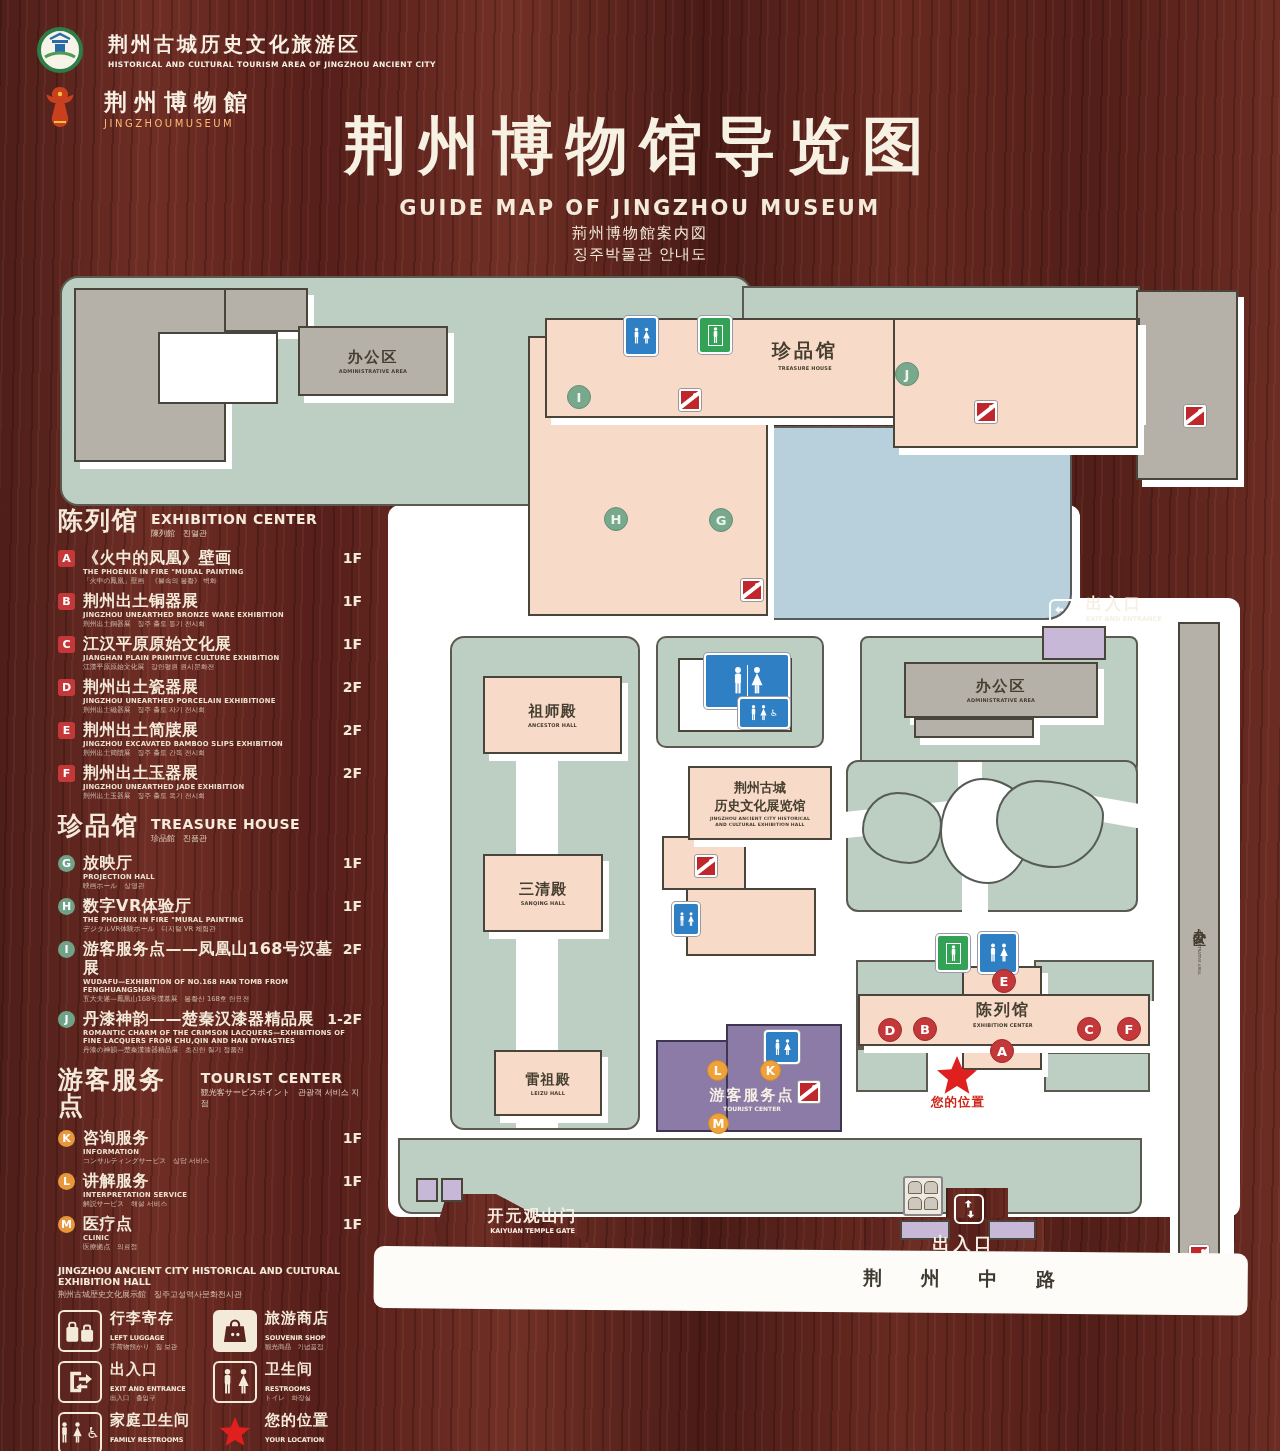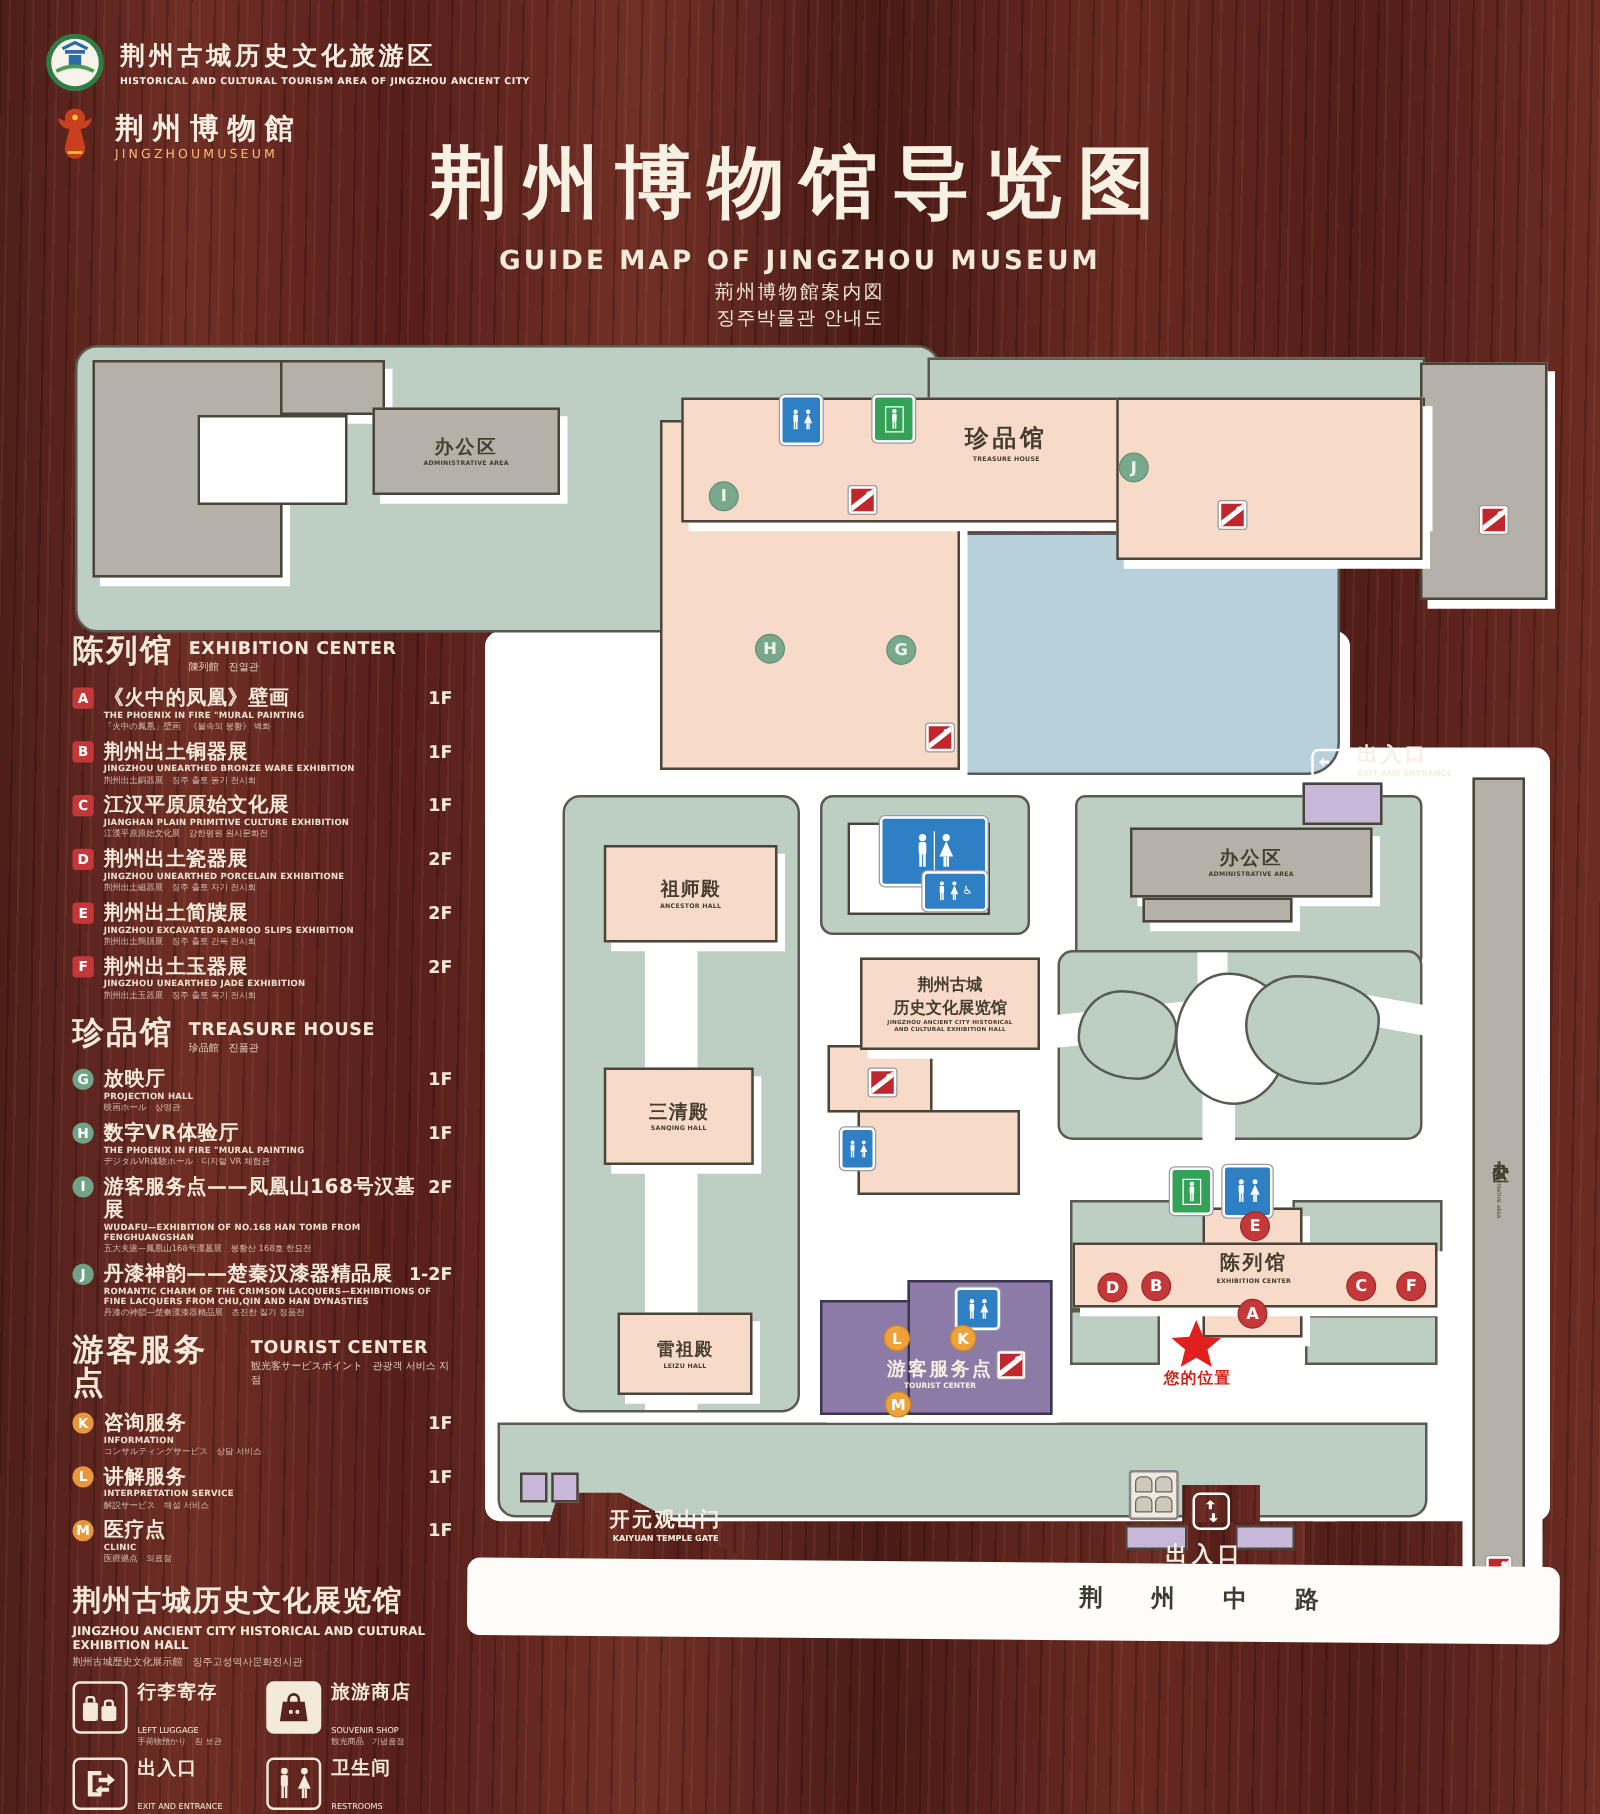--- a/index.html
+++ b/index.html
@@ -12,21 +12,21 @@
       linear-gradient(90deg,#4e1e19,#6f2e25 12%,#571f1a 25%,#713026 40%,#4a1b16 55%,#682a21 70%,#521e18 85%,#6b2c23);
   }
   .a{position:absolute}
   .wood{
     background-color:#5a241e;
     background-image:
       repeating-linear-gradient(91deg, rgba(15,4,4,.22) 0 2px, rgba(0,0,0,0) 2px 7px, rgba(255,215,190,.05) 7px 9px, rgba(0,0,0,0) 9px 19px),
       linear-gradient(90deg,#5a221c,#6f2e25 30%,#571f1a 60%,#6b2c23);
   }
   
-  .logo-row{display:flex;align-items:center;gap:12px}
+  .logo-row{display:flex;align-items:center;gap:24px}
   .logo-txt .l1{font-size:20px;font-weight:bold;color:#f6efe2;letter-spacing:3px}
   .logo-txt .l2{font-size:7.5px;font-weight:bold;color:#f6efe2;letter-spacing:.4px;margin-top:2px}
   .museum-zh{font-size:23px;font-weight:bold;color:#f6efe2;letter-spacing:7px;font-family:"DejaVu Serif","Liberation Serif",serif}
   .museum-en{font-size:10px;font-weight:normal;color:#fdba74;letter-spacing:2.5px}
   .big-title{left:0;right:0;top:104px;text-align:center;font-size:62px;font-weight:bold;color:#f7f1e4;letter-spacing:12px}
   .sub-en{left:0;right:0;top:196px;text-align:center;font-size:21px;font-weight:bold;color:#f3ead9;letter-spacing:2.5px}
   .sub-ja{left:0;right:0;top:224px;text-align:center;font-size:15px;color:#f3ead9;letter-spacing:2px}
   .sub-ko{left:0;right:0;top:245px;text-align:center;font-size:15px;color:#f3ead9;letter-spacing:1px}
   
   .sidebar{left:58px;top:498px;width:304px;color:#f3ead9}
@@ -49,21 +49,21 @@
   .hall-head .hz{font-size:23px;font-weight:bold;letter-spacing:1px}
   .hall-head .he{font-size:9.5px;font-weight:bold;margin-top:4px}
   .hall-head .hs{font-size:8px;opacity:.75;margin-top:2px}
   .legend{display:grid;grid-template-columns:1fr 1fr;column-gap:6px;row-gap:9px;margin-top:6px}
   .lg-item{display:flex;gap:8px;align-items:flex-start}
   .lg-ico{width:44px;height:42px;flex:none;border:2.5px solid #f3ead9;border-radius:6px;
           display:flex;align-items:center;justify-content:center;color:#f3ead9;box-sizing:border-box}
   .lg-ico.filled{background:#f3ead9;color:#5a241e}
   .lg-ico.plain{border:none}
   .lg-zh{font-size:15px;font-weight:bold;letter-spacing:1px;line-height:17px}
-  .lg-en{font-size:6.5px;font-weight:normal;margin-top:19px;line-height:7.5px}
+  .lg-en{font-size:6.5px;font-weight:bold;margin-top:8px;line-height:7.5px}
   .lg-sub{font-size:6.5px;opacity:.72;margin-top:1px;line-height:7.5px}
   .wheel{font-size:15px;line-height:15px}
   
   .base{background:#fff;border-radius:12px}
   .mint{background:#bccfc2;border:2px solid #5c5a50;box-sizing:border-box}
   .gray-b{background:#b6b1a8;border:2px solid #49453b;box-shadow:6px 7px 0 #fff;box-sizing:border-box}
   .pink-b{background:#f7dac7;border:2px solid #49453b;box-shadow:6px 7px 0 #fff;box-sizing:border-box}
   .white-b{background:#fff;border:2px solid #49453b;box-sizing:border-box}
   .purple-b{background:#8b7ba6;border:2px solid #3d3650;box-shadow:5px 6px 0 #fff;box-sizing:border-box}
   .lpurple{background:#c8b8d8;border:2px solid #49453b;box-sizing:border-box}
@@ -345,21 +345,20 @@
               <span class="sb-zh">医疗点</span>
               <span class="sb-floor">1F</span>
             </div>
             <div class="sb-en">CLINIC</div>
             <div class="sb-sub">医療拠点　의료점</div>
           </div>
         </div>
       </div>
 
     <div class="hall-head">
-      <div class="hz">荆州古城历史文化展览馆</div>
       <div class="he">JINGZHOU ANCIENT CITY HISTORICAL AND CULTURAL EXHIBITION HALL</div>
       <div class="hs">荆州古城歴史文化展示館　징주고성역사문화전시관</div>
     </div>
 
     <div class="legend">
       <div class="lg-item">
         <span class="lg-ico">
           <svg viewBox="0 0 26 22" width="30" height="25" fill="currentColor">
             <path d="M3.5 7V5a1.8 1.8 0 0 1 1.8-1.8h2A1.8 1.8 0 0 1 9 5v2" fill="none" stroke="currentColor" stroke-width="1.6"></path>
             <rect x="1" y="7" width="10.5" height="13" rx="1.5"></rect>

